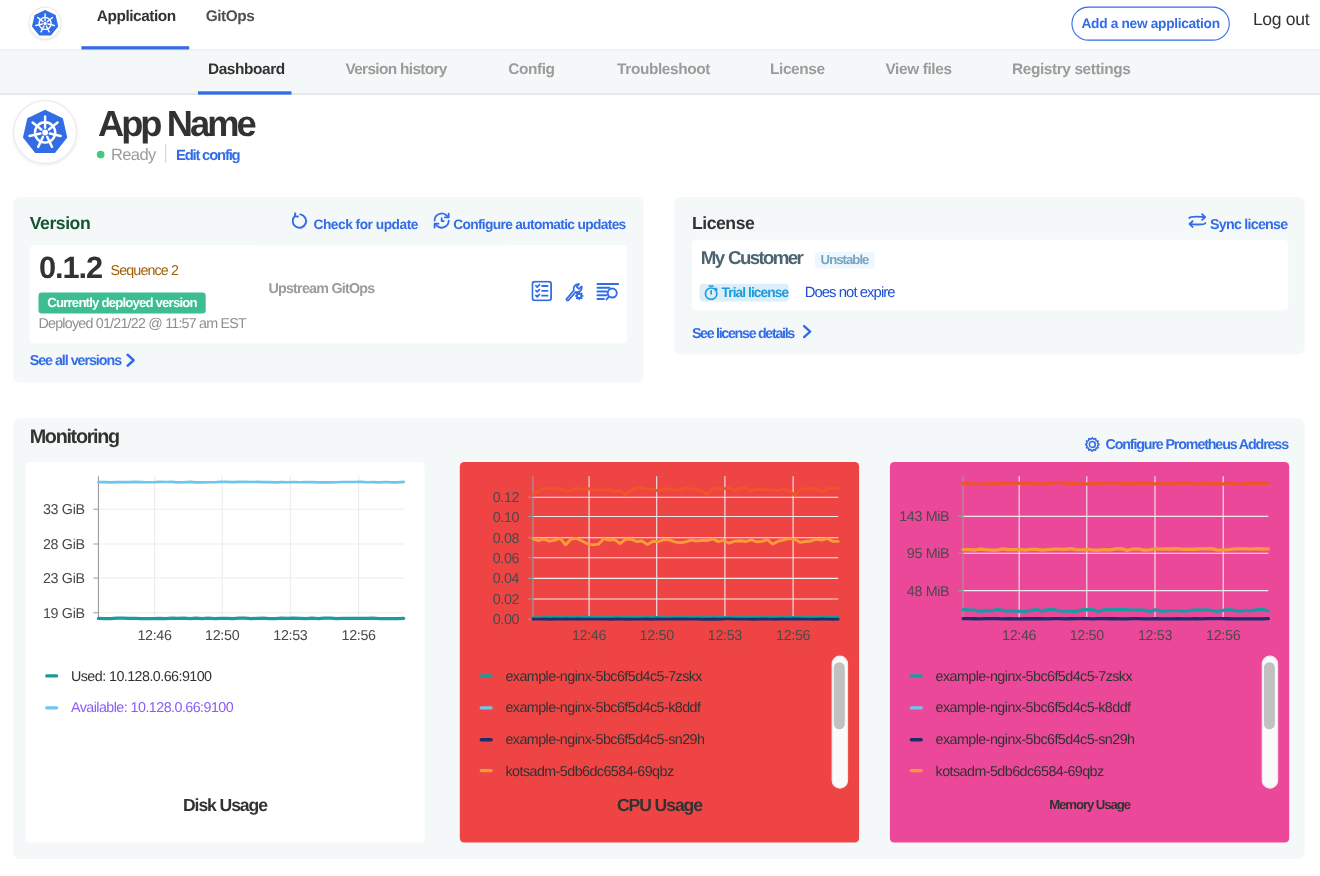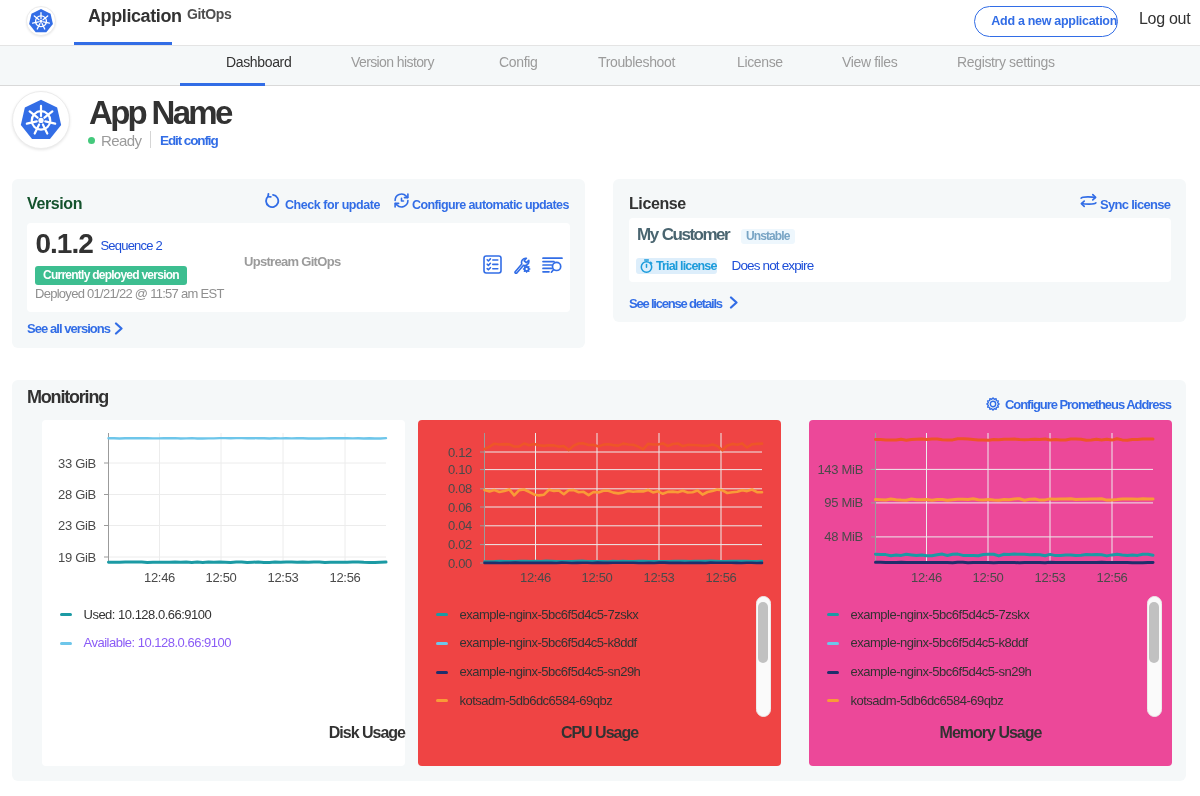--- a/index.html
+++ b/index.html
@@ -1,38 +1,38 @@
 <!DOCTYPE html>
 <html><head><meta charset="utf-8"><style>
 * { margin:0; padding:0; box-sizing:border-box; }
 body { width:1200px; height:796px; position:relative; font-family:"Liberation Sans",sans-serif; background:#fff; overflow:hidden; }
 .abs { position:absolute; }
 .link { font-size:12.5px; font-weight:bold; letter-spacing:-0.45px; color:#326de6; white-space:nowrap; }
-.tab { position:absolute; top:8px; font-size:14px; font-weight:normal; letter-spacing:-0.35px; color:#9b9b9b;margin-left:37px; }
+.tab { position:absolute; top:8px; font-size:14px; font-weight:bold; letter-spacing:-0.35px; color:#9b9b9b; }
 </style></head>
 <body>
 
 <div class="abs" style="left:0;top:0;width:1200px;height:46px;background:#fff;border-bottom:1px solid #e4e4e4">
   <div class="abs" style="left:26px;top:6px;width:30px;height:30px;border-radius:50%;background:#fff;border:1px solid #ececec;box-shadow:0 1px 2px rgba(0,0,0,.08)"></div>
   <div class="abs" style="left:28px;top:8px"><svg width="26" height="26" viewBox="0 0 100 100">
         <polygon points="50.0,4.0 86.7,21.7 95.8,61.5 70.4,93.3 29.6,93.3 4.2,61.5 13.3,21.7" fill="#326de6"></polygon>
         <circle cx="50" cy="51" r="21" fill="none" stroke="#fff" stroke-width="5"></circle>
         <line x1="50.0" y1="41.0" x2="50.0" y2="18.0" stroke="#fff" stroke-width="5" stroke-linecap="round"></line>
         <line x1="57.8" y1="44.8" x2="75.8" y2="30.4" stroke="#fff" stroke-width="5" stroke-linecap="round"></line>
         <line x1="59.7" y1="53.2" x2="82.2" y2="58.3" stroke="#fff" stroke-width="5" stroke-linecap="round"></line>
         <line x1="54.3" y1="60.0" x2="64.3" y2="80.7" stroke="#fff" stroke-width="5" stroke-linecap="round"></line>
         <line x1="45.7" y1="60.0" x2="35.7" y2="80.7" stroke="#fff" stroke-width="5" stroke-linecap="round"></line>
         <line x1="40.3" y1="53.2" x2="17.8" y2="58.3" stroke="#fff" stroke-width="5" stroke-linecap="round"></line>
         <line x1="42.2" y1="44.8" x2="24.2" y2="30.4" stroke="#fff" stroke-width="5" stroke-linecap="round"></line>
         <circle cx="50" cy="51" r="6" fill="#fff"></circle>
       </svg></div>
-  <div class="abs" id="t-app" style="left:88px;top:6px;font-size:18px;font-weight:bold;letter-spacing:-0.4px;color:#323232">Application</div>
+  <div class="abs" id="t-app" style="left:88px;top:6px;font-size:14px;font-weight:bold;letter-spacing:-0.4px;color:#323232">Application</div>
   <div class="abs" style="left:74px;top:42px;width:98px;height:3px;background:#326de6"></div>
   <div class="abs" id="t-gitops" style="left:187px;top:6px;font-size:14px;font-weight:bold;letter-spacing:-0.4px;color:#4f4f4f">GitOps</div>
-  <div class="abs" style="left:974px;top:6px;width:144px;height:31px;border:1.5px solid #326de6;border-radius:16px;text-align:right;line-height:28px;font-size:12.5px;font-weight:bold;letter-spacing:-0.3px;color:#326de6" id="t-addbtn">Add a new application</div>
+  <div class="abs" style="left:974px;top:6px;width:144px;height:31px;border:1.5px solid #326de6;border-radius:16px;text-align:center;line-height:28px;font-size:12.5px;font-weight:bold;letter-spacing:-0.3px;color:#326de6" id="t-addbtn">Add a new application</div>
   <div class="abs" id="t-logout" style="left:1139px;top:10px;font-size:16px;letter-spacing:-0.3px;color:#323232">Log out</div>
 </div>
 
 <div class="abs" style="left:0;top:46px;width:1200px;height:40px;background:#f5f8f9;border-bottom:1px solid #d9d9d9">
   <div class="tab" id="t-dash" style="left:189px;color:#323232">Dashboard</div>
   <div class="abs" style="left:180px;top:37px;width:85px;height:3px;background:#326de6"></div>
   <div class="tab" id="t-vh" style="left:314px;letter-spacing:-0.6px">Version history</div>
   <div class="tab" id="t-config" style="left:462px">Config</div>
   <div class="tab" id="t-tb" style="left:561px">Troubleshoot</div>
   <div class="tab" id="t-lic" style="left:700px">License</div>
@@ -70,21 +70,21 @@
         <path d="M 2.1 8.5 A 6.4 6.4 0 0 1 13.2 4.1 L 14.6 5.5"></path>
         <path d="M 14.9 2.1 L 14.9 5.6 L 11.4 5.6"></path>
         <path d="M 14.9 8.5 A 6.4 6.4 0 0 1 3.8 12.9 L 2.4 11.5"></path>
         <path d="M 2.1 14.9 L 2.1 11.4 L 5.6 11.4"></path>
         <path d="M 8.5 6.4 L 8.5 9 L 10.5 9"></path>
       </svg></div>
   <div class="abs" id="t-cau" style="left:400px;top:16px"><span class="link" style="letter-spacing:-0.6px">Configure automatic updates</span></div>
 
   <div class="abs" style="left:15px;top:44px;width:543px;height:89px;background:#fff;border-radius:4px">
     <div class="abs" id="t-012" style="left:8.5px;top:5px;font-size:28px;font-weight:bold;color:#323232;letter-spacing:-1px">0.1.2</div>
-    <div class="abs" id="t-seq" style="left:73.5px;top:15px;font-size:13px;letter-spacing:-0.8px;color:#1d4ed8">Sequence 2</div>
+    <div class="abs" id="t-seq" style="left:73.5px;top:15px;font-size:13px;letter-spacing:-0.8px;color:#a16207">Sequence 2</div>
     <div class="abs" id="t-cdv" style="left:8px;top:43px;height:19px;background:#3dbe90;border-radius:3px;color:#fff;font-size:12px;font-weight:bold;letter-spacing:-0.75px;line-height:19px;padding:0 8px">Currently deployed version</div>
     <div class="abs" id="t-dep" style="left:8px;top:63px;font-size:13px;letter-spacing:-0.72px;font-weight:500;color:#8f8f8f">Deployed 01/21/22 @ 11:57 am EST</div>
     <div class="abs" id="t-uu" style="left:217px;top:31px;font-size:13px;font-weight:bold;letter-spacing:-0.7px;color:#9b9b9b">Upstream GitOps</div>
     <div class="abs" style="left:456px;top:32px"><svg width="19" height="19" viewBox="0 0 19 19" fill="none" stroke="#326de6" stroke-width="1.6" stroke-linecap="round" stroke-linejoin="round">
           <rect x="1" y="1" width="17" height="17" rx="2.2"></rect>
           <path d="M 4.2 4.8 L 5.4 6 L 7.4 3.9"></path>
           <path d="M 4.2 9.2 L 5.4 10.4 L 7.4 8.3"></path>
           <path d="M 4.2 13.6 L 5.4 14.8 L 7.4 12.7"></path>
           <line x1="9.8" y1="5" x2="14.8" y2="5"></line>
           <line x1="9.8" y1="9.4" x2="14.8" y2="9.4"></line>
@@ -141,21 +141,21 @@
 
 <div class="abs" style="left:12px;top:380px;width:1174px;height:401px;background:#f5f8f9;border-radius:6px">
   <div class="abs" id="t-mon" style="left:15px;top:7px;font-size:18px;font-weight:bold;letter-spacing:-1.2px;color:#323232">Monitoring</div>
   <div class="abs" style="left:974px;top:16.5px"><svg width="14" height="14" viewBox="0 0 24 24" fill="none" stroke="#326de6" stroke-width="2.4" stroke-linejoin="round">
         <path d="M12 1.5 L14.2 4 L17.3 2.9 L17.8 6.2 L21.1 6.7 L20 9.8 L22.5 12 L20 14.2 L21.1 17.3 L17.8 17.8 L17.3 21.1 L14.2 20 L12 22.5 L9.8 20 L6.7 21.1 L6.2 17.8 L2.9 17.3 L4 14.2 L1.5 12 L4 9.8 L2.9 6.7 L6.2 6.2 L6.7 2.9 L9.8 4 Z"></path>
         <circle cx="12" cy="12" r="4.6"></circle>
       </svg></div>
   <div class="abs" id="t-cpa" style="left:993px;top:15px"><span class="link" style="font-size:13px;letter-spacing:-1.05px">Configure Prometheus Address</span></div>
 </div>
 
-<div style="position:absolute;left:42px;top:420px;width:363px;height:346px;background:#fff;border-radius:4px">
+<div style="position:absolute;left:23px;top:420px;width:363px;height:346px;background:#fff;border-radius:4px">
 <svg width="363" height="176" viewBox="0 0 363 176" style="position:absolute;left:0;top:0">
       <line x1="117.5" y1="13" x2="117.5" y2="143" stroke="#ececec" stroke-width="1"></line>
       <line x1="179.0" y1="13" x2="179.0" y2="143" stroke="#ececec" stroke-width="1"></line>
       <line x1="241.0" y1="13" x2="241.0" y2="143" stroke="#ececec" stroke-width="1"></line>
       <line x1="303.0" y1="13" x2="303.0" y2="143" stroke="#ececec" stroke-width="1"></line>
       <line x1="66.5" y1="43.0" x2="344.0" y2="43.0" stroke="#ececec" stroke-width="1"></line>
       <line x1="62.0" y1="43.0" x2="66.5" y2="43.0" stroke="#9b9b9b" stroke-width="1"></line>
       <text x="54" y="47.5" text-anchor="end" font-size="13" letter-spacing="-0.3" fill="#4a4a4a">33 GiB</text>
       <line x1="66.5" y1="74.5" x2="344.0" y2="74.5" stroke="#ececec" stroke-width="1"></line>
       <line x1="62.0" y1="74.5" x2="66.5" y2="74.5" stroke="#9b9b9b" stroke-width="1"></line>
@@ -171,21 +171,21 @@
       <text x="179.0" y="162" text-anchor="middle" font-size="13" letter-spacing="-0.3" fill="#4a4a4a">12:50</text>
       <text x="241.0" y="162" text-anchor="middle" font-size="13" letter-spacing="-0.3" fill="#4a4a4a">12:53</text>
       <text x="303.0" y="162" text-anchor="middle" font-size="13" letter-spacing="-0.3" fill="#4a4a4a">12:56</text>
       <polyline points="66.5,18.3 72.0,18.3 77.6,18.5 83.2,18.3 88.7,18.3 94.2,18.3 99.8,18.1 105.3,18.3 110.9,18.4 116.5,18.4 122.0,18.1 127.5,18.2 133.1,18.1 138.7,18.5 144.2,18.4 149.8,18.1 155.3,18.5 160.8,18.5 166.4,18.4 171.9,18.4 177.5,18.1 183.1,18.1 188.6,18.3 194.2,18.1 199.7,18.1 205.2,18.2 210.8,18.1 216.3,18.3 221.9,18.3 227.4,18.5 233.0,18.3 238.6,18.4 244.1,18.3 249.7,18.4 255.2,18.3 260.8,18.2 266.3,18.5 271.9,18.5 277.4,18.5 282.9,18.4 288.5,18.2 294.1,18.2 299.6,18.2 305.1,18.1 310.7,18.4 316.2,18.3 321.8,18.5 327.4,18.2 332.9,18.5 338.4,18.5 344.0,18.1" fill="none" stroke="#6ec6ea" stroke-width="2.4" stroke-linejoin="round" stroke-linecap="round" opacity="1.0"></polyline>
       <polyline points="66.5,142.2 72.0,142.3 77.6,142.3 83.2,142.0 88.7,142.0 94.2,142.1 99.8,142.1 105.3,142.4 110.9,142.3 116.5,142.3 122.0,142.2 127.5,142.3 133.1,142.0 138.7,142.2 144.2,142.0 149.8,142.4 155.3,142.0 160.8,142.4 166.4,142.0 171.9,142.3 177.5,142.1 183.1,142.2 188.6,142.4 194.2,142.0 199.7,142.0 205.2,142.4 210.8,142.2 216.3,142.0 221.9,142.4 227.4,142.4 233.0,142.0 238.6,142.2 244.1,142.0 249.7,142.1 255.2,142.3 260.8,142.0 266.3,142.3 271.9,142.0 277.4,142.0 282.9,142.4 288.5,142.2 294.1,142.2 299.6,142.2 305.1,142.2 310.7,142.1 316.2,142.0 321.8,142.3 327.4,142.4 332.9,142.4 338.4,142.3 344.0,142.1" fill="none" stroke="#1b9aa4" stroke-width="3" stroke-linejoin="round" stroke-linecap="round" opacity="1.0"></polyline>
     </svg>
     <div style="position:absolute;left:17.6px;top:193.0px;width:12.4px;height:3px;border-radius:2px;background:#1b9aa4"></div>
     <div style="position:absolute;left:41.5px;top:186.5px;font-size:13px;letter-spacing:-0.5px;color:#323232;white-space:nowrap">Used: 10.128.0.66:9100</div>
     <div style="position:absolute;left:17.6px;top:221.8px;width:12.4px;height:3px;border-radius:2px;background:#6ec6ea"></div>
     <div style="position:absolute;left:41.5px;top:215.3px;font-size:13px;letter-spacing:-0.5px;color:#8b5cf6;white-space:nowrap">Available: 10.128.0.66:9100</div>
-<div style="position:absolute;left:0;top:304px;width:363px;text-align:right;font-size:16px;font-weight:bold;letter-spacing:-1px;color:#323232">Disk Usage</div>
+<div style="position:absolute;left:0;top:304px;width:363px;text-align:center;font-size:16px;font-weight:bold;letter-spacing:-1px;color:#323232">Disk Usage</div>
 </div>
 <div style="position:absolute;left:418px;top:420px;width:363px;height:346px;background:#ef4444;border-radius:4px">
 <svg width="363" height="176" viewBox="0 0 363 176" style="position:absolute;left:0;top:0">
       <line x1="117.5" y1="13" x2="117.5" y2="143" stroke="#ececec" stroke-width="1"></line>
       <line x1="179.0" y1="13" x2="179.0" y2="143" stroke="#ececec" stroke-width="1"></line>
       <line x1="241.0" y1="13" x2="241.0" y2="143" stroke="#ececec" stroke-width="1"></line>
       <line x1="303.0" y1="13" x2="303.0" y2="143" stroke="#ececec" stroke-width="1"></line>
       <line x1="66.5" y1="32.0" x2="344.0" y2="32.0" stroke="#ececec" stroke-width="1"></line>
       <line x1="62.0" y1="32.0" x2="66.5" y2="32.0" stroke="#9b9b9b" stroke-width="1"></line>
       <text x="54" y="36.5" text-anchor="end" font-size="13" letter-spacing="-0.3" fill="#4a4a4a">0.12</text>
@@ -257,14 +257,14 @@
     <div style="position:absolute;left:17.6px;top:193.0px;width:12.4px;height:3px;border-radius:2px;background:#1b9aa4"></div>
     <div style="position:absolute;left:41.5px;top:186.5px;font-size:13px;letter-spacing:-0.5px;color:#323232;white-space:nowrap">example-nginx-5bc6f5d4c5-7zskx</div>
     <div style="position:absolute;left:17.6px;top:221.8px;width:12.4px;height:3px;border-radius:2px;background:#6ec6ea"></div>
     <div style="position:absolute;left:41.5px;top:215.3px;font-size:13px;letter-spacing:-0.5px;color:#323232;white-space:nowrap">example-nginx-5bc6f5d4c5-k8ddf</div>
     <div style="position:absolute;left:17.6px;top:250.6px;width:12.4px;height:3px;border-radius:2px;background:#1f2e6b"></div>
     <div style="position:absolute;left:41.5px;top:244.1px;font-size:13px;letter-spacing:-0.5px;color:#323232;white-space:nowrap">example-nginx-5bc6f5d4c5-sn29h</div>
     <div style="position:absolute;left:17.6px;top:279.4px;width:12.4px;height:3px;border-radius:2px;background:#f99b37"></div>
     <div style="position:absolute;left:41.5px;top:272.9px;font-size:13px;letter-spacing:-0.5px;color:#323232;white-space:nowrap">kotsadm-5db6dc6584-69qbz</div>
     <div style="position:absolute;left:337.5px;top:176px;width:15px;height:121px;background:#fafafa;border:1px solid #ebebeb;border-radius:8px"></div>
 <div style="position:absolute;left:340px;top:182px;width:9.5px;height:61px;background:#c1c1c1;border-radius:5px"></div>
-<div style="position:absolute;left:0;top:304px;width:363px;text-align:center;font-size:16px;font-weight:bold;letter-spacing:-1px;color:#323232">Memory Usage</div>
+<div style="position:absolute;left:0;top:304px;width:363px;text-align:center;font-size:12px;font-weight:bold;letter-spacing:-1px;color:#323232">Memory Usage</div>
 </div>
 
 </body></html>

